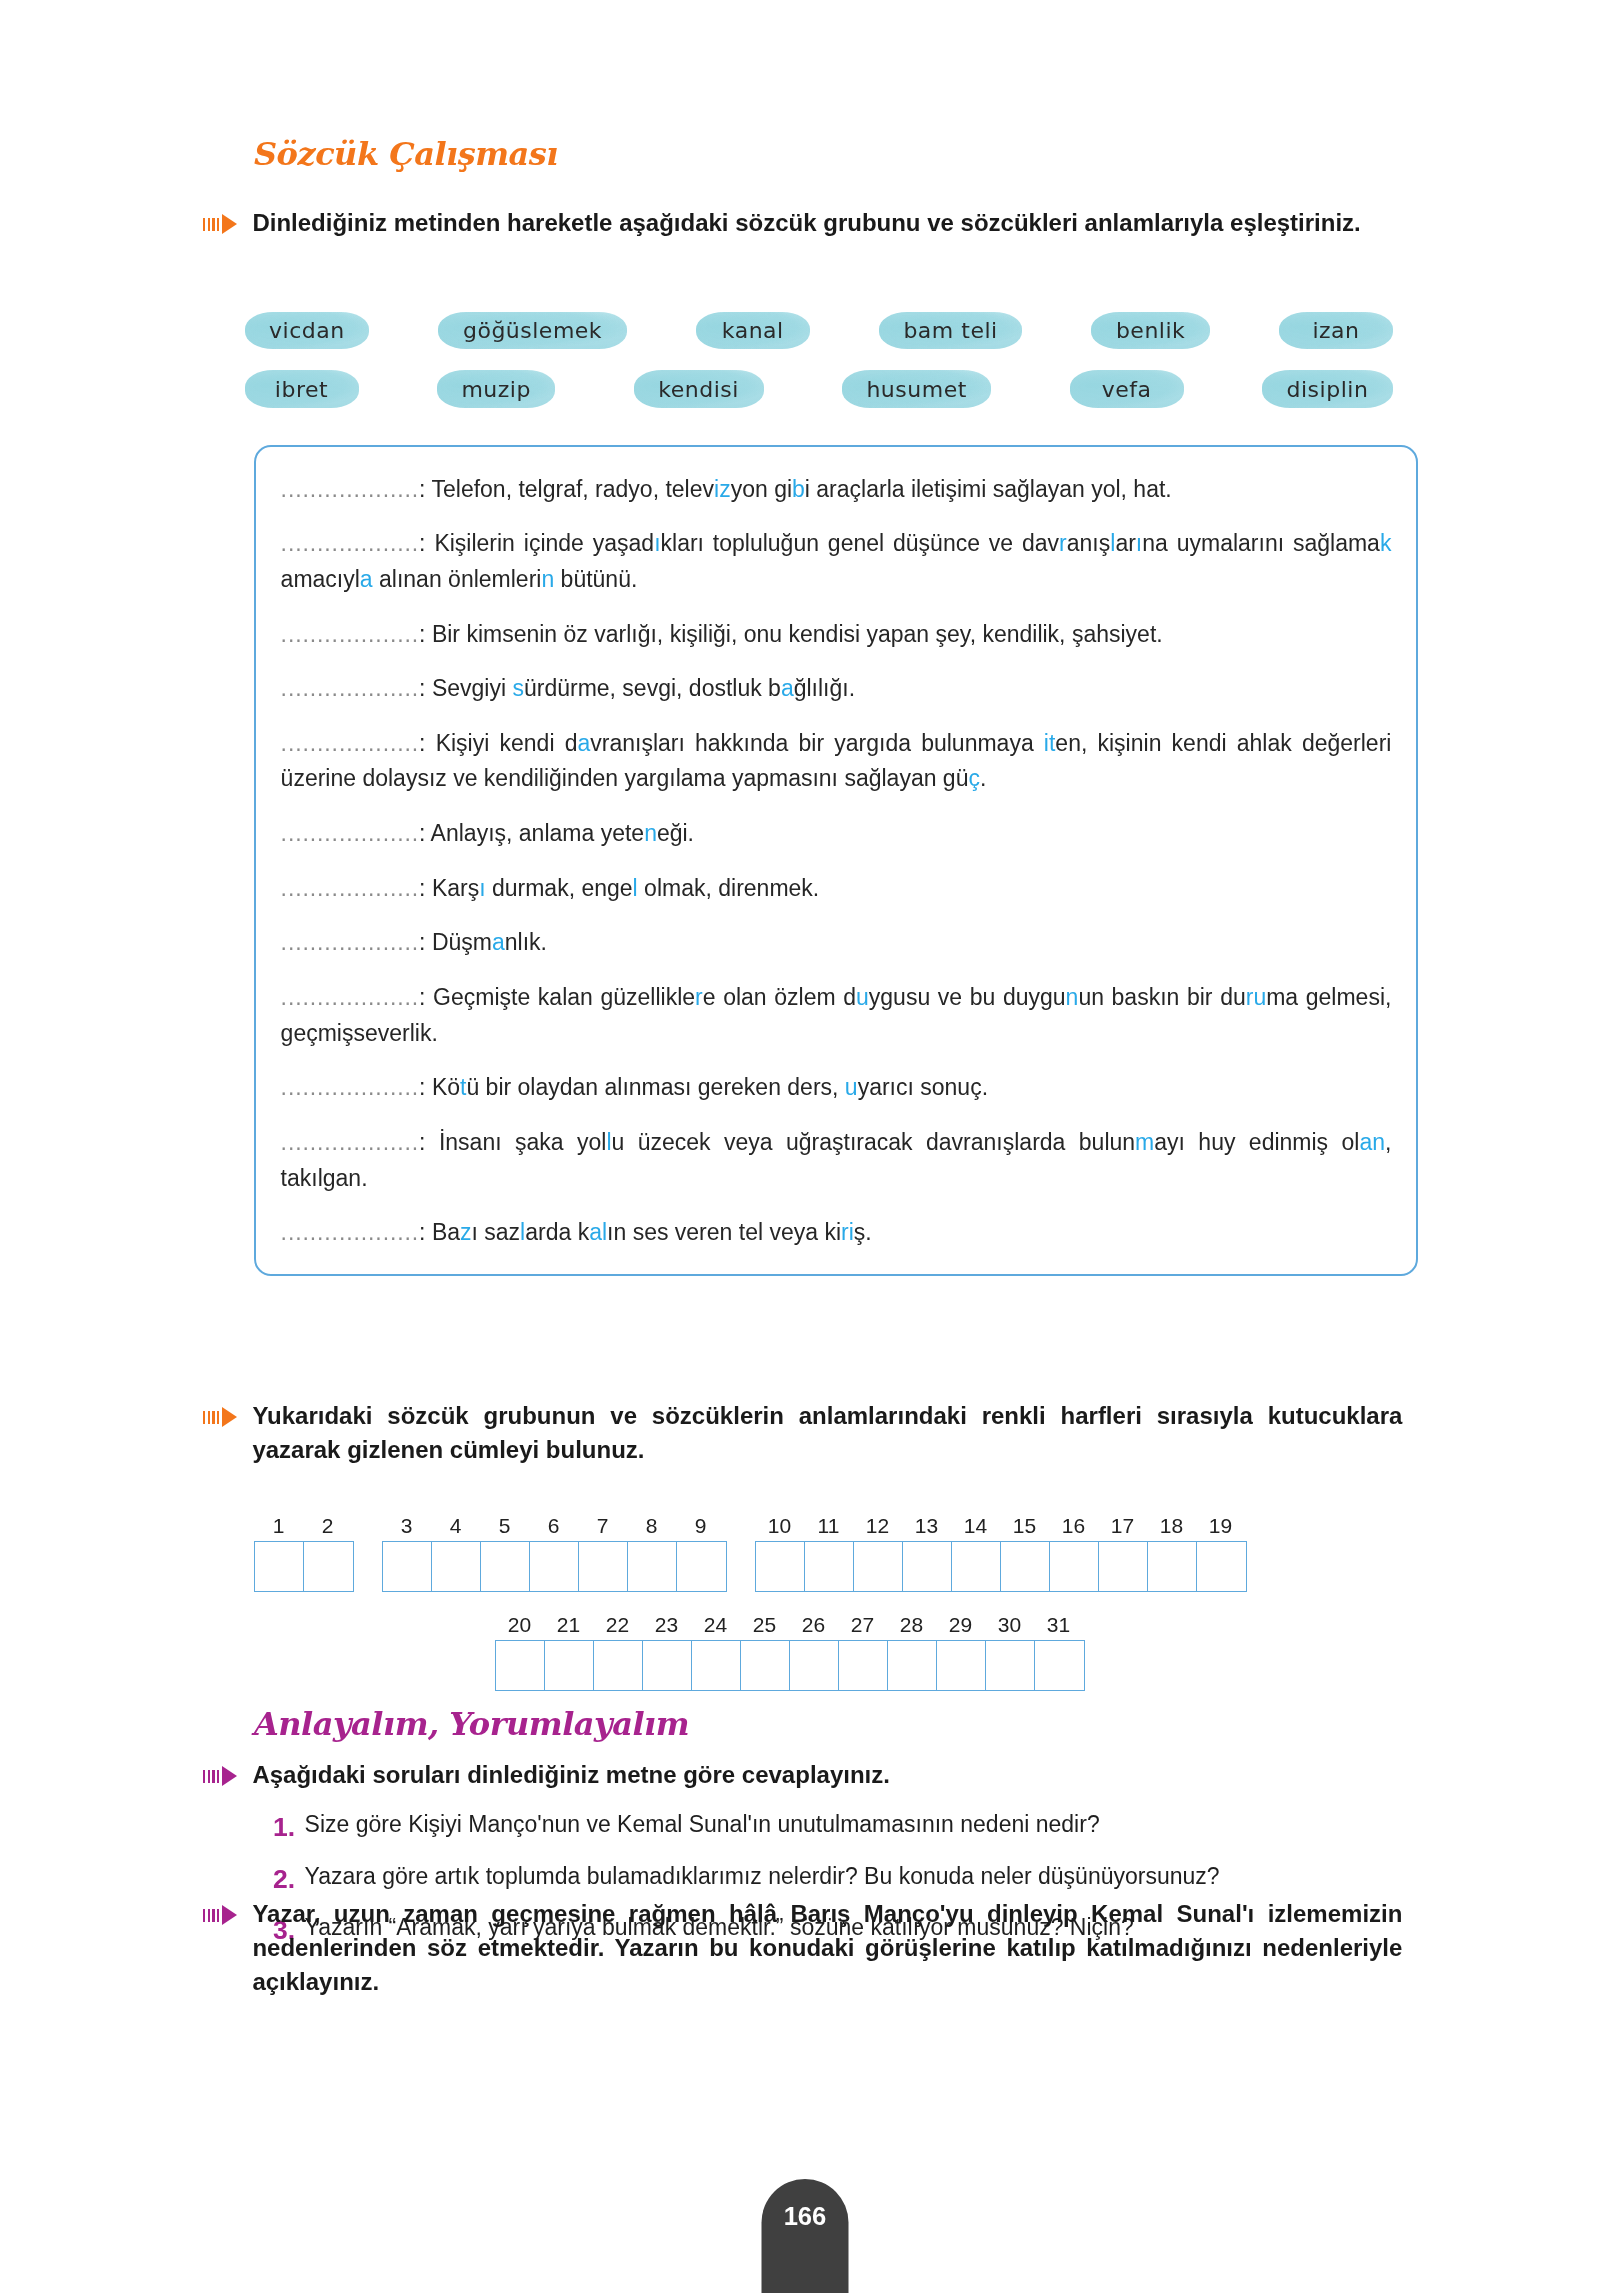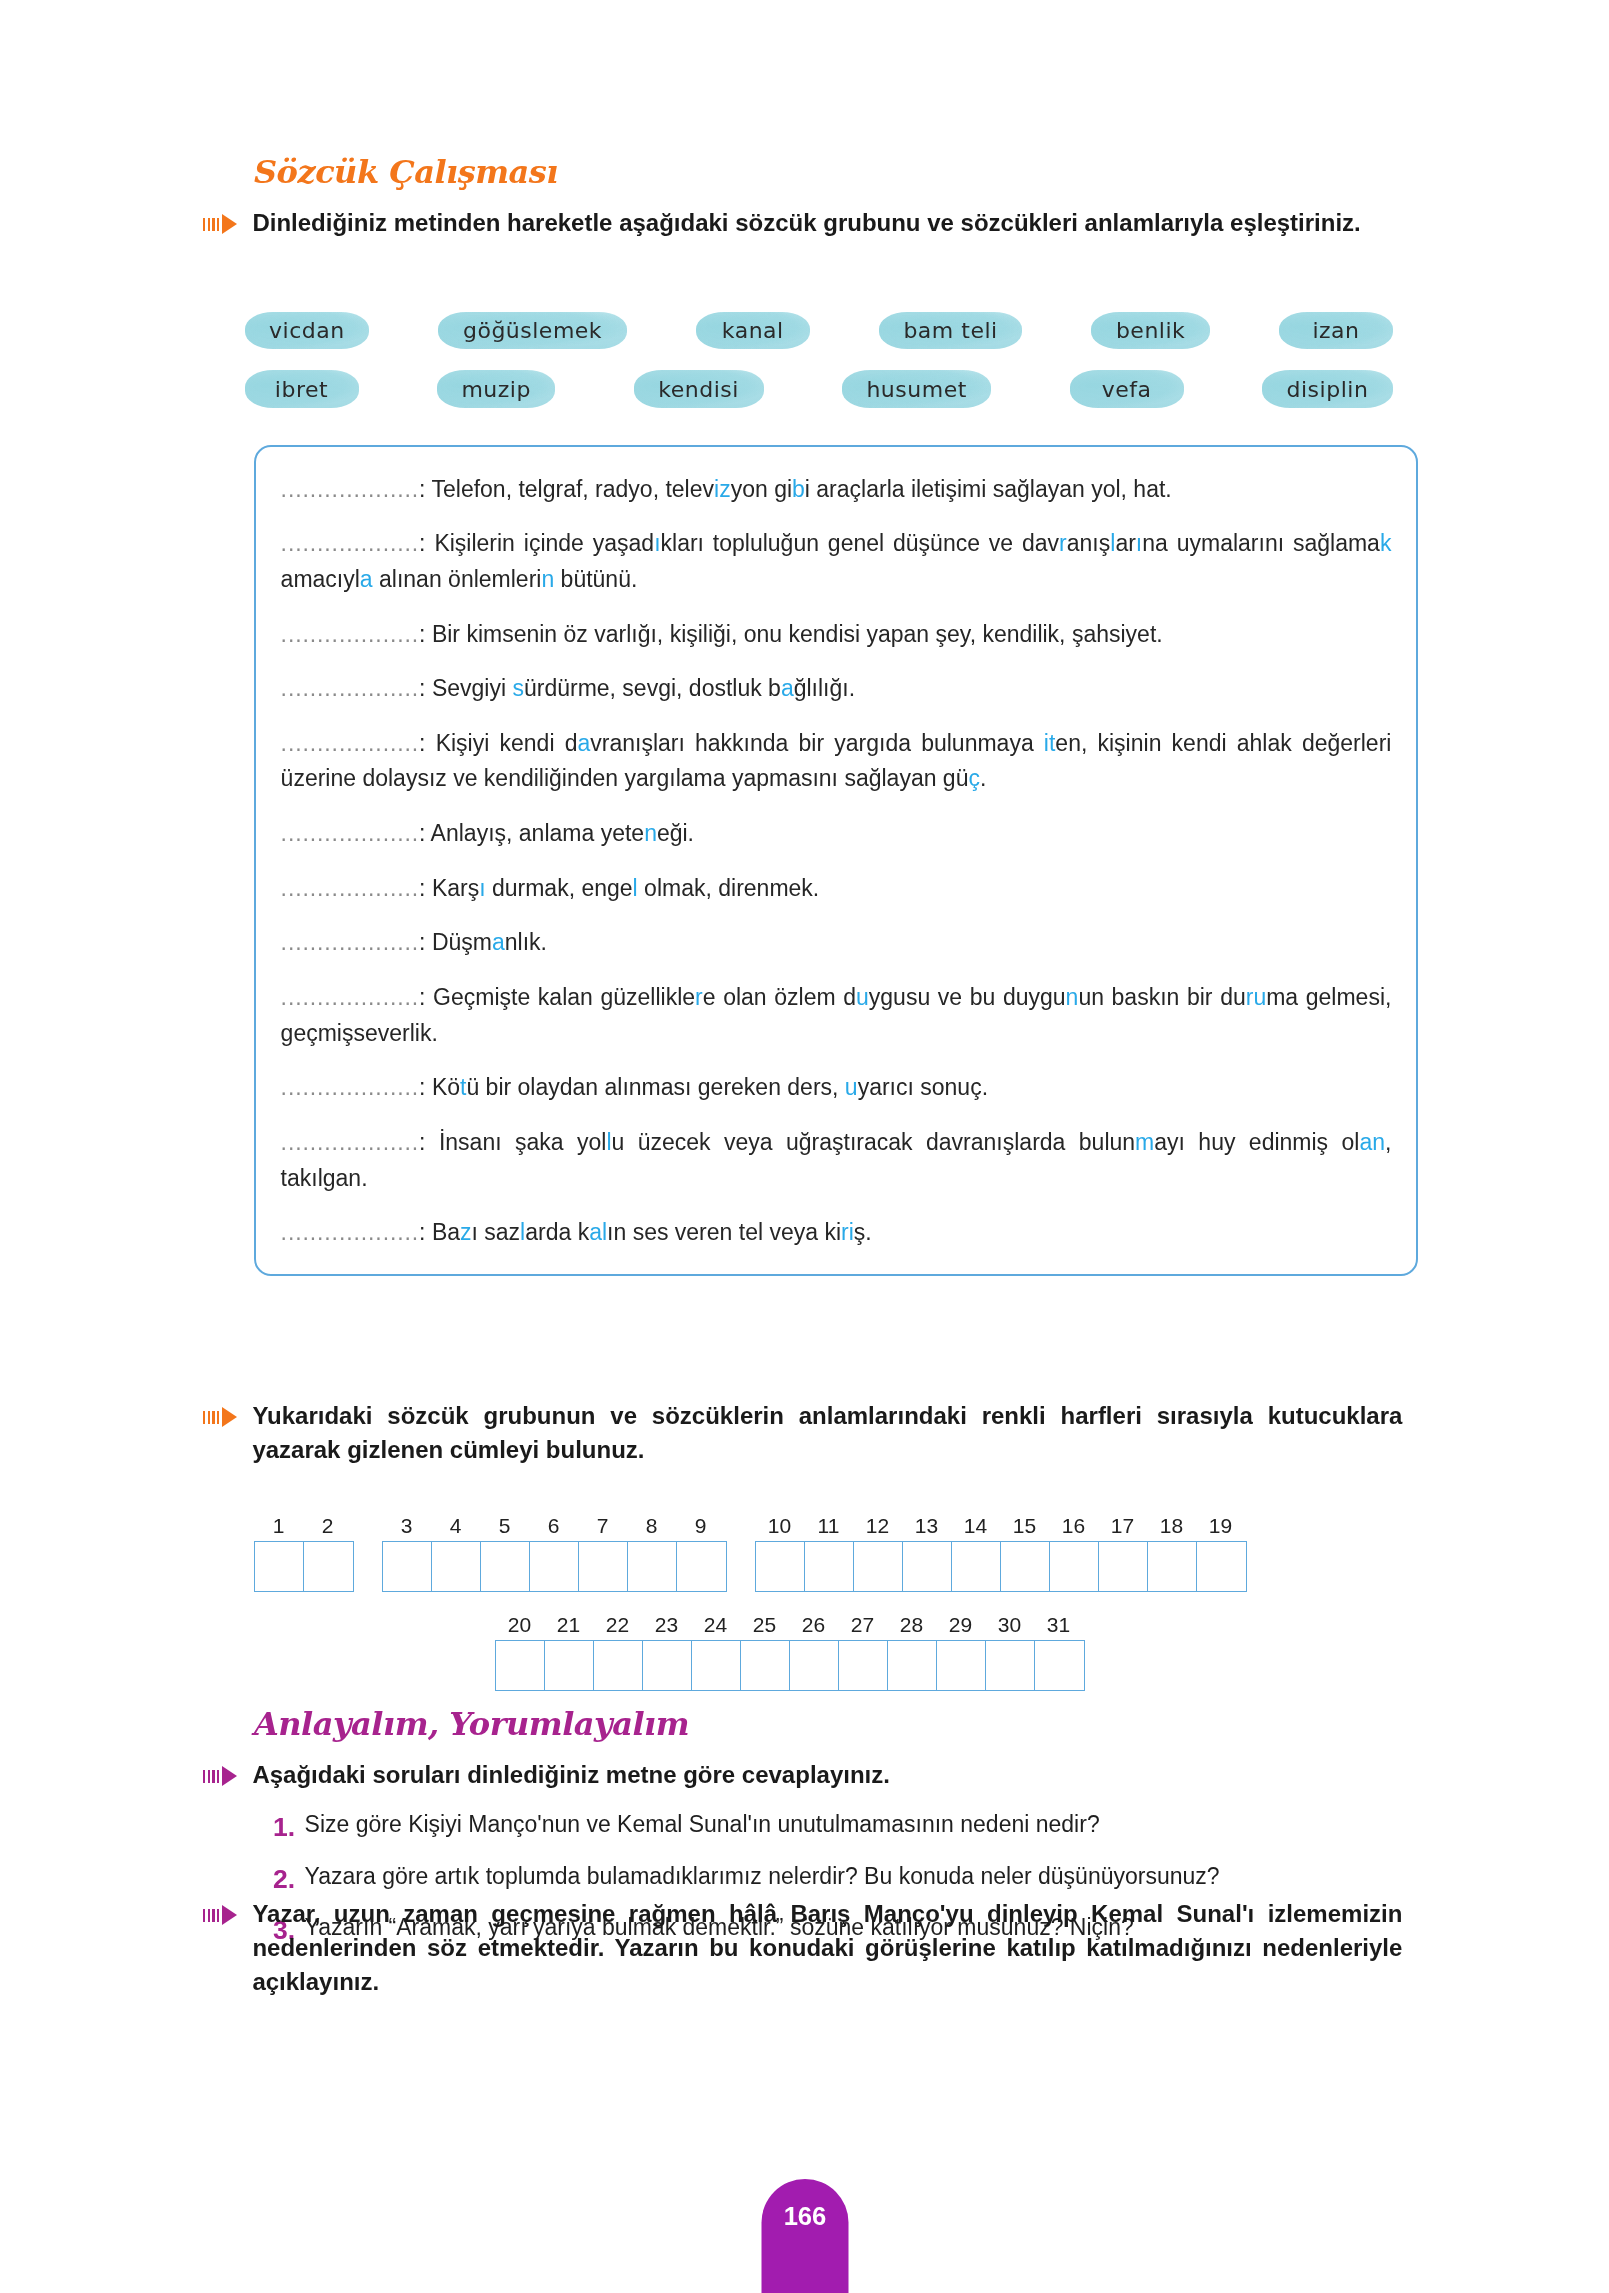--- a/index.html
+++ b/index.html
@@ -149,36 +149,36 @@
   }
 
   
   .footer-tab {
     position:absolute;
     left:50%;
     transform:translateX(-50%);
     bottom:0;
     width:87px;
     height:115px;
-    background:#a21caf;
+    background:#404040;
     border-radius:44px 44px 0 0;
     color:#fff;
     font-size:25.6px;
     font-weight:bold;
     display:flex;
     justify-content:center;
     padding-top:23px;
   }
 </style>
 </head>
 <body>
 
 <div class="page">
 
-  <div style="position:absolute; left:254px; top:153px;">
+  <div style="position:absolute; left:254px; top:135px;">
     <div class="section-head head-orange">Sözcük Çalışması</div>
   </div>
 
   <div class="bullet-row" style="position:absolute; left:203px; top:206px; width:1221px;">
     <div class="arrow-icon arrow-orange">
       <div class="bars"></div>
         <div class="tip"></div>
     </div>
     <div class="instr">Dinlediğiniz metinden hareketle aşağıdaki sözcük grubunu ve sözcükleri anlamlarıyla eşleştiriniz.</div>
   </div>

